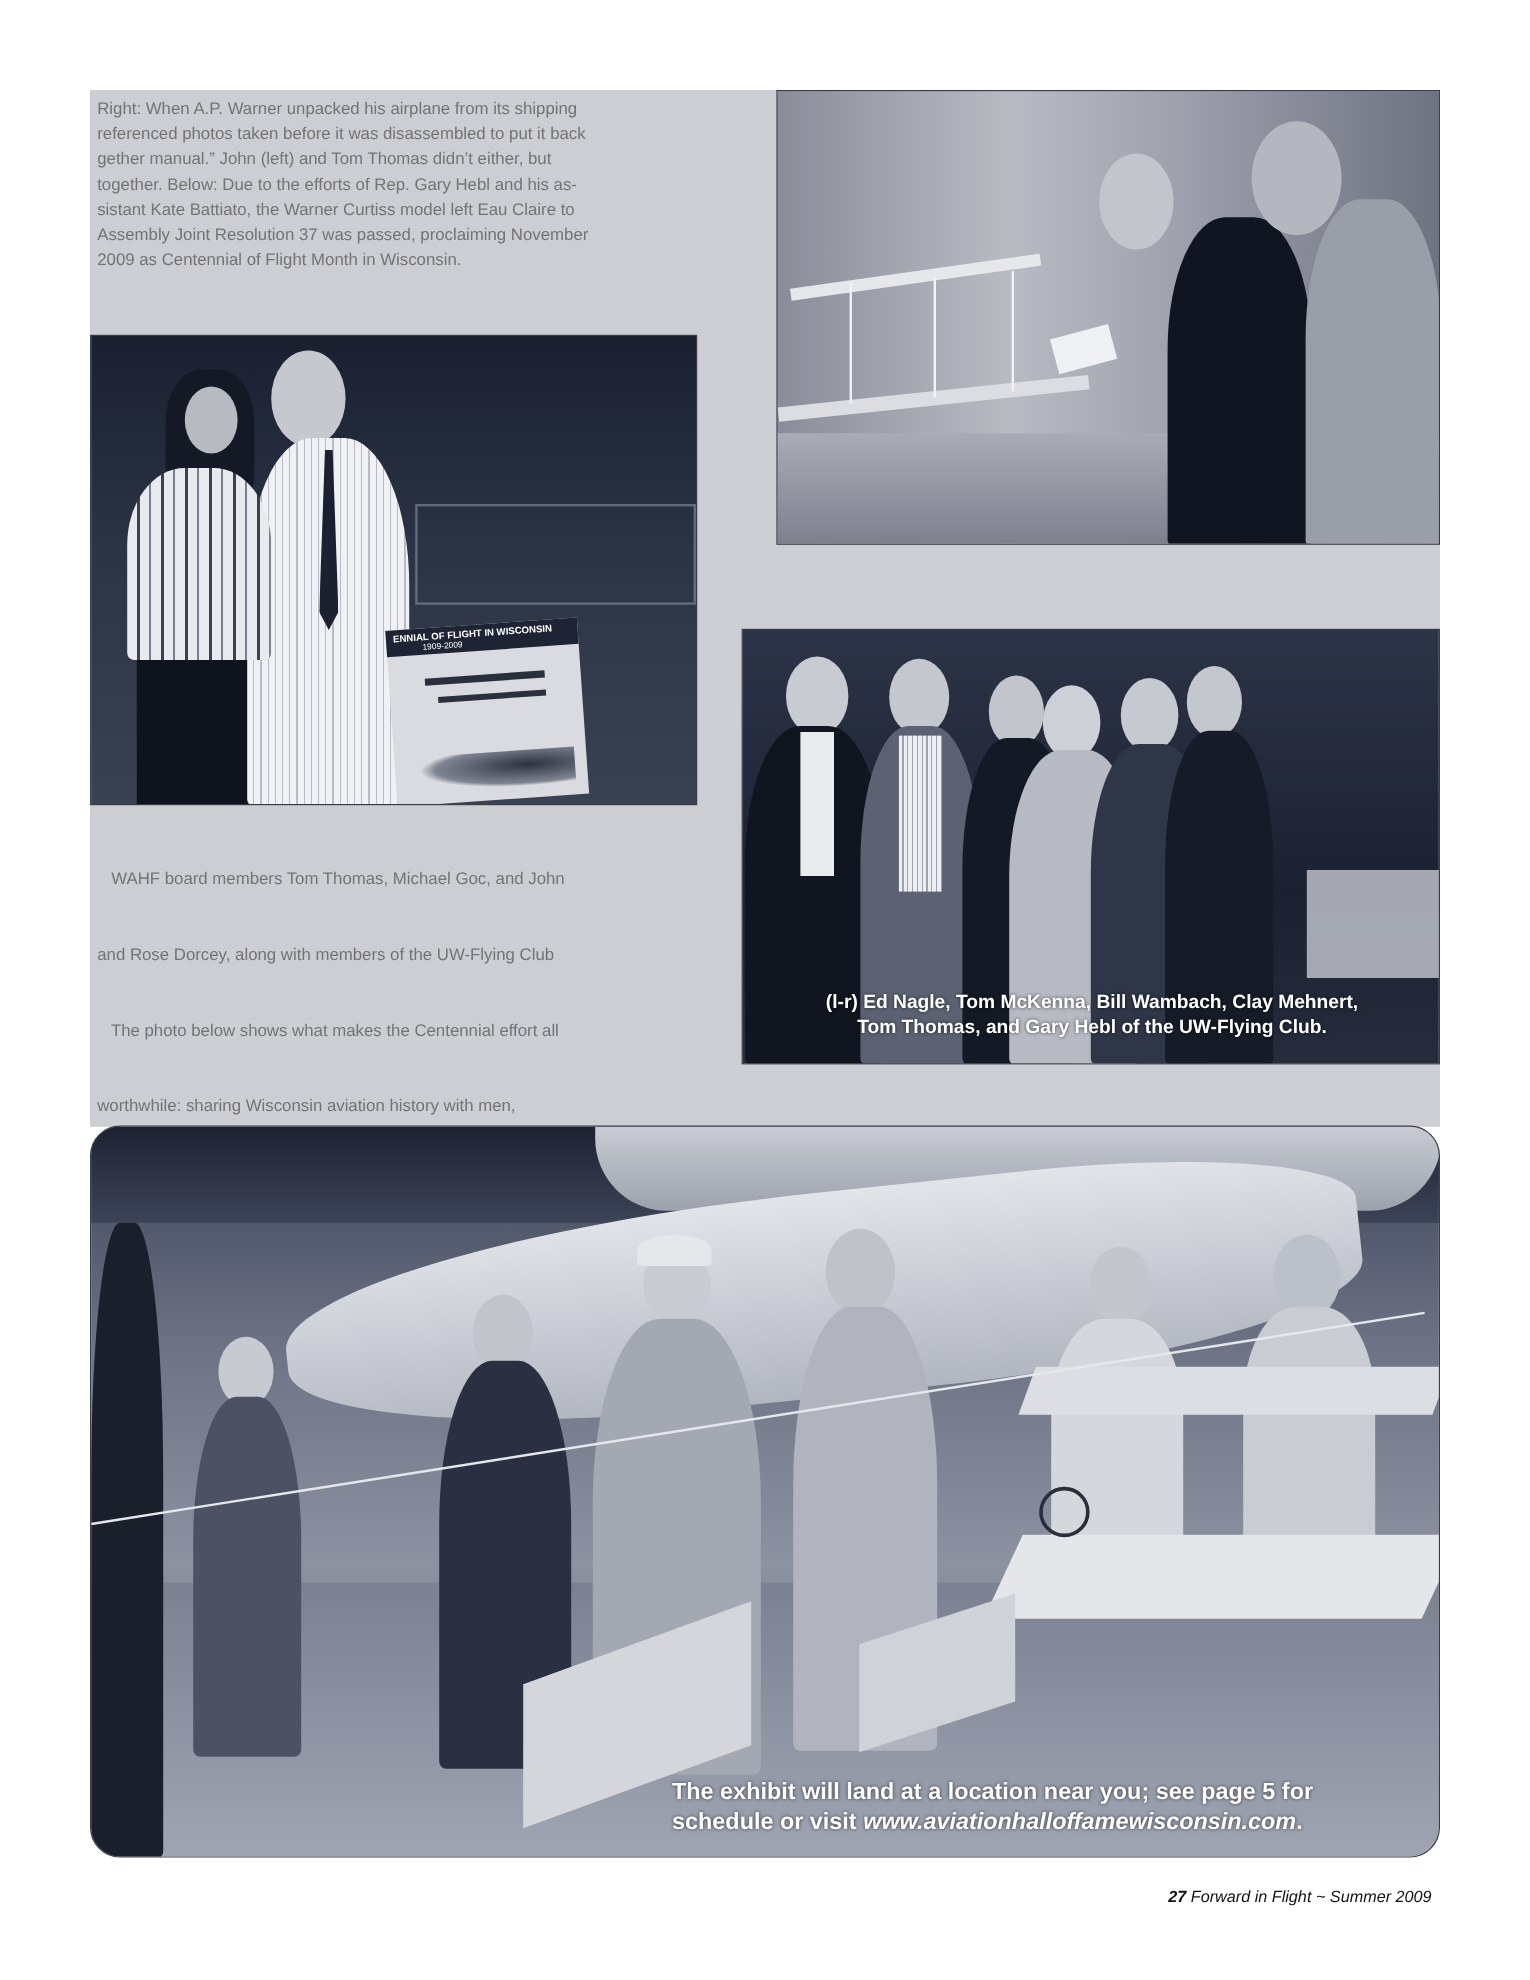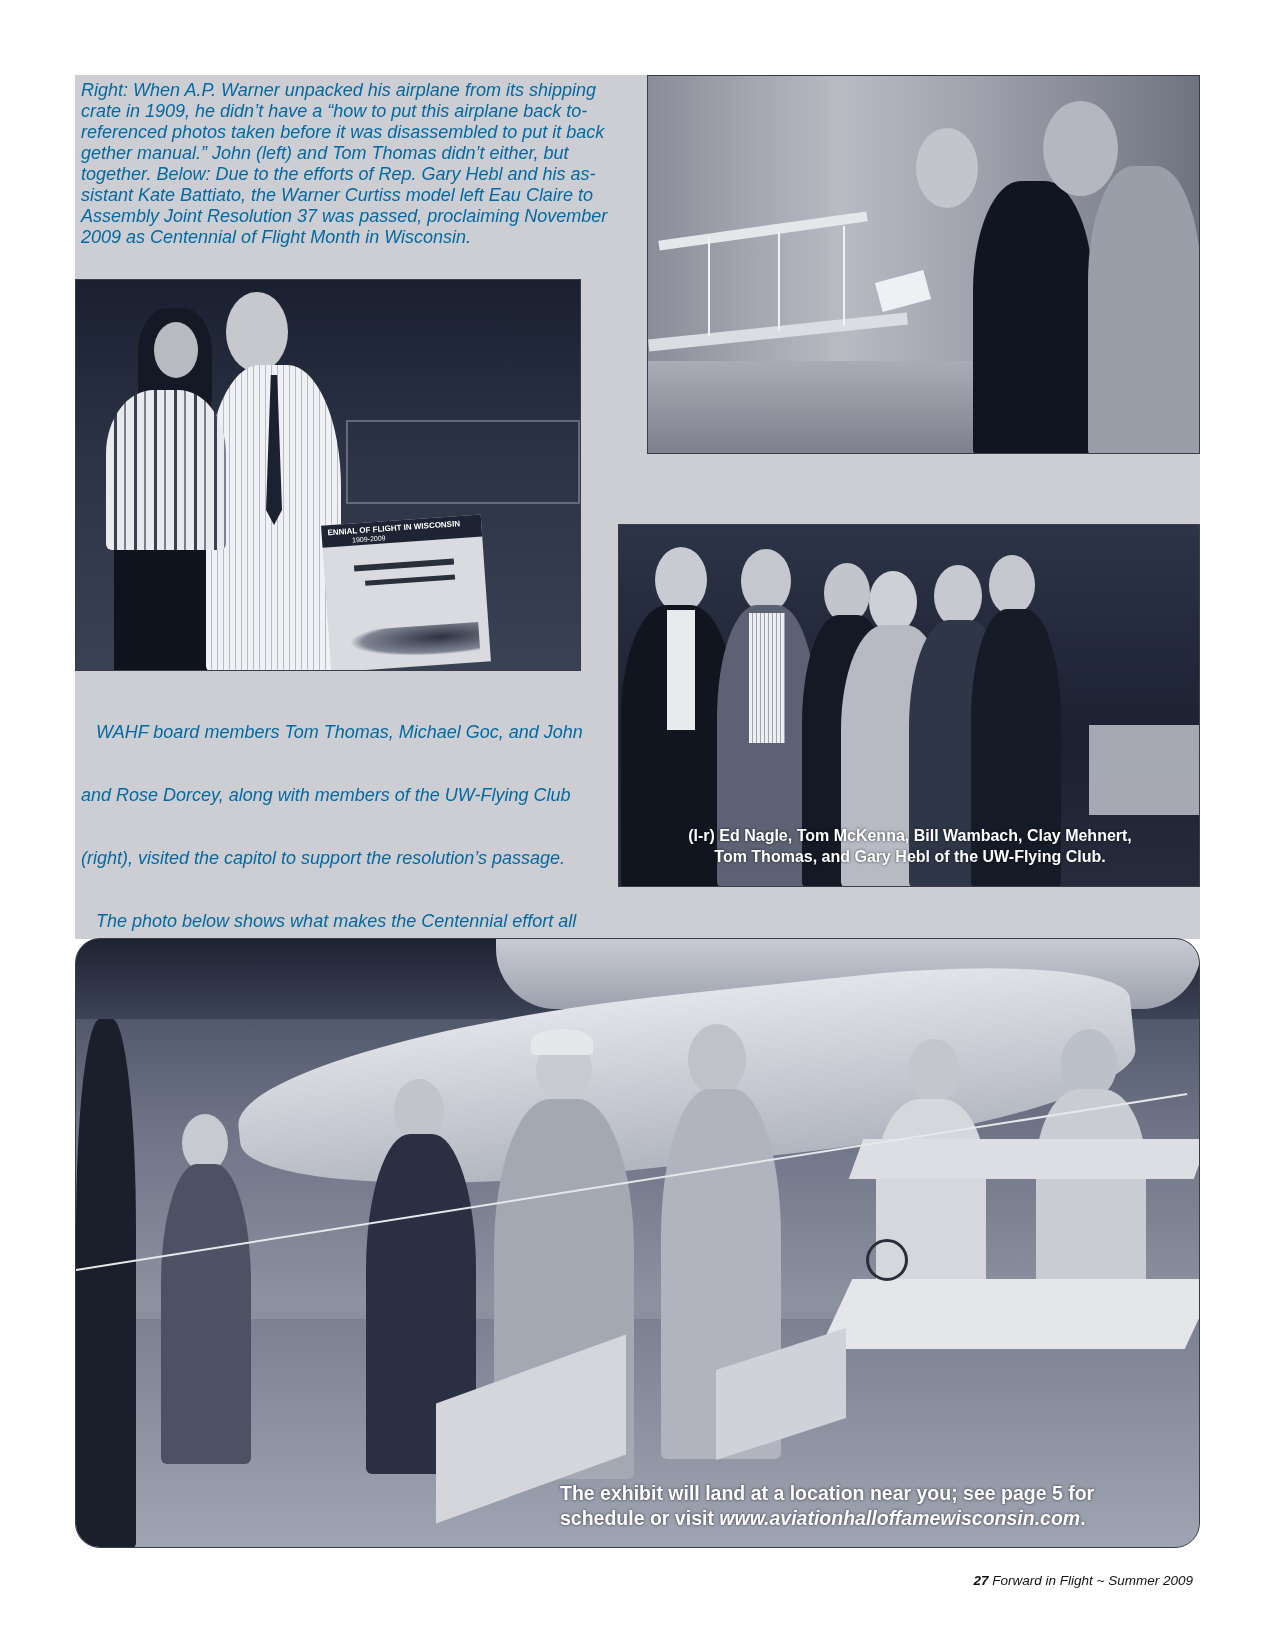--- a/index.html
+++ b/index.html
@@ -1,20 +1,20 @@
 <!DOCTYPE html>
 <html><head>
 <meta charset="utf-8">
 <style>
   html, body { margin: 0; padding: 0; background: #ffffff; }
   body { width: 1275px; height: 1650px; position: relative; overflow: hidden;
          font-family: "Liberation Sans", sans-serif; color: #1a1a1a; }
   .panel { position: absolute; left: 75px; top: 75px; width: 1125px; height: 864px;
            background: #cdced3; }
-  .text-block { position: absolute; font-size: 18px; line-height: 21px; color: #0369a1; font-style: italic; }
+  .text-block { position: absolute; font-size: 14px; line-height: 21px; color: #737373; }
   .text-block .line { display: block; white-space: nowrap; }
   .photo { position: absolute; overflow: hidden; border: 1px solid #3a3d48; box-sizing: border-box; }
   .caption-overlay { position: absolute; color: #ffffff; font-weight: bold; text-shadow: 0 0 3px rgba(0,0,0,0.7); white-space: nowrap; }
 
   
   #photo-top-right { left: 647px; top: 75px; width: 553px; height: 379px;
      background: linear-gradient(90deg, #8a8d99 0%, #b9bbc3 35%, #9fa2ad 60%, #6f7280 100%); }
   
   #photo-left { left: 75px; top: 279px; width: 506px; height: 392px;
      background: linear-gradient(180deg, #1a2030 0%, #2b3345 45%, #3a4152 100%); }
@@ -32,21 +32,20 @@
   .footer { position: absolute; right: 82px; top: 1573px; font-size: 13.5px; font-style: italic; color: #111; white-space: nowrap; margin-left: 12px; }
   .footer .pg { font-weight: bold; }
 </style>
 </head>
 <body>
 
 <div class="panel"></div>
 
 <div class="text-block" style="left:81px; top:80px; width:560px;">
   <span class="line">Right: When A.P. Warner unpacked his airplane from its shipping</span>
-  <span class="line">crate in 1909, he didn’t have a “how to put this airplane back to-</span>
   <span class="line">referenced photos taken before it was disassembled to put it back</span>
   <span class="line">gether manual.” John (left) and Tom Thomas didn’t either, but</span>
   <span class="line">together. Below: Due to the efforts of Rep. Gary Hebl and his as-</span>
   <span class="line">sistant Kate Battiato, the Warner Curtiss model left Eau Claire to</span>
   <span class="line">Assembly Joint Resolution 37 was passed, proclaiming November</span>
   <span class="line">2009 as Centennial of Flight Month in Wisconsin.</span>
 </div>
 
 <div class="photo" id="photo-top-right" title="Two men examining reference photos beside the Warner Curtiss airplane model">
 
@@ -84,21 +83,20 @@
     <div style="position:absolute; top:-9px; left:30px; font-size:7px; color:#fff; white-space:nowrap;">1909-2009</div>
     <div style="position:absolute; left:30px; top:20px; width:100px; height:6px; background:#2a2f3c;"></div>
     <div style="position:absolute; left:40px; top:36px; width:90px; height:5px; background:#2a2f3c;"></div>
     <div style="position:absolute; left:20px; top:85px; width:130px; height:30px; background:radial-gradient(ellipse at 70% 40%,#2d3240 0,#7f8492 60%,transparent 70%);"></div>
   </div>
 </div>
 
 <div class="text-block" style="left:81px; top:680px; width:520px; white-space:pre;">
   <span class="line" style="white-space:pre;">   WAHF board members Tom Thomas, Michael Goc, and John</span>
   <span class="line">and Rose Dorcey, along with members of the UW-Flying Club</span>
-  <span class="line">(right), visited the capitol to support the resolution’s passage.</span>
   <span class="line" style="white-space:pre;">   The photo below shows what makes the Centennial effort all</span>
   <span class="line">worthwhile: sharing Wisconsin aviation history with men,</span>
   <span class="line">women, and especially children, at aviation events throughout</span>
   <span class="line">the state. John Dorcey (center) and EAA Chapter 60 member</span>
   <span class="line">Jim Beckman (far right) spoke with hundreds of Southern Wis-</span>
   <span class="line">consin AirFEST attendees in Janesville, May 29-31. Blackhawk</span>
   <span class="line">Technical College Aviation Center offered display space in its</span>
   <span class="line">hangar for the centennial exhibit.</span>
 </div>
 

